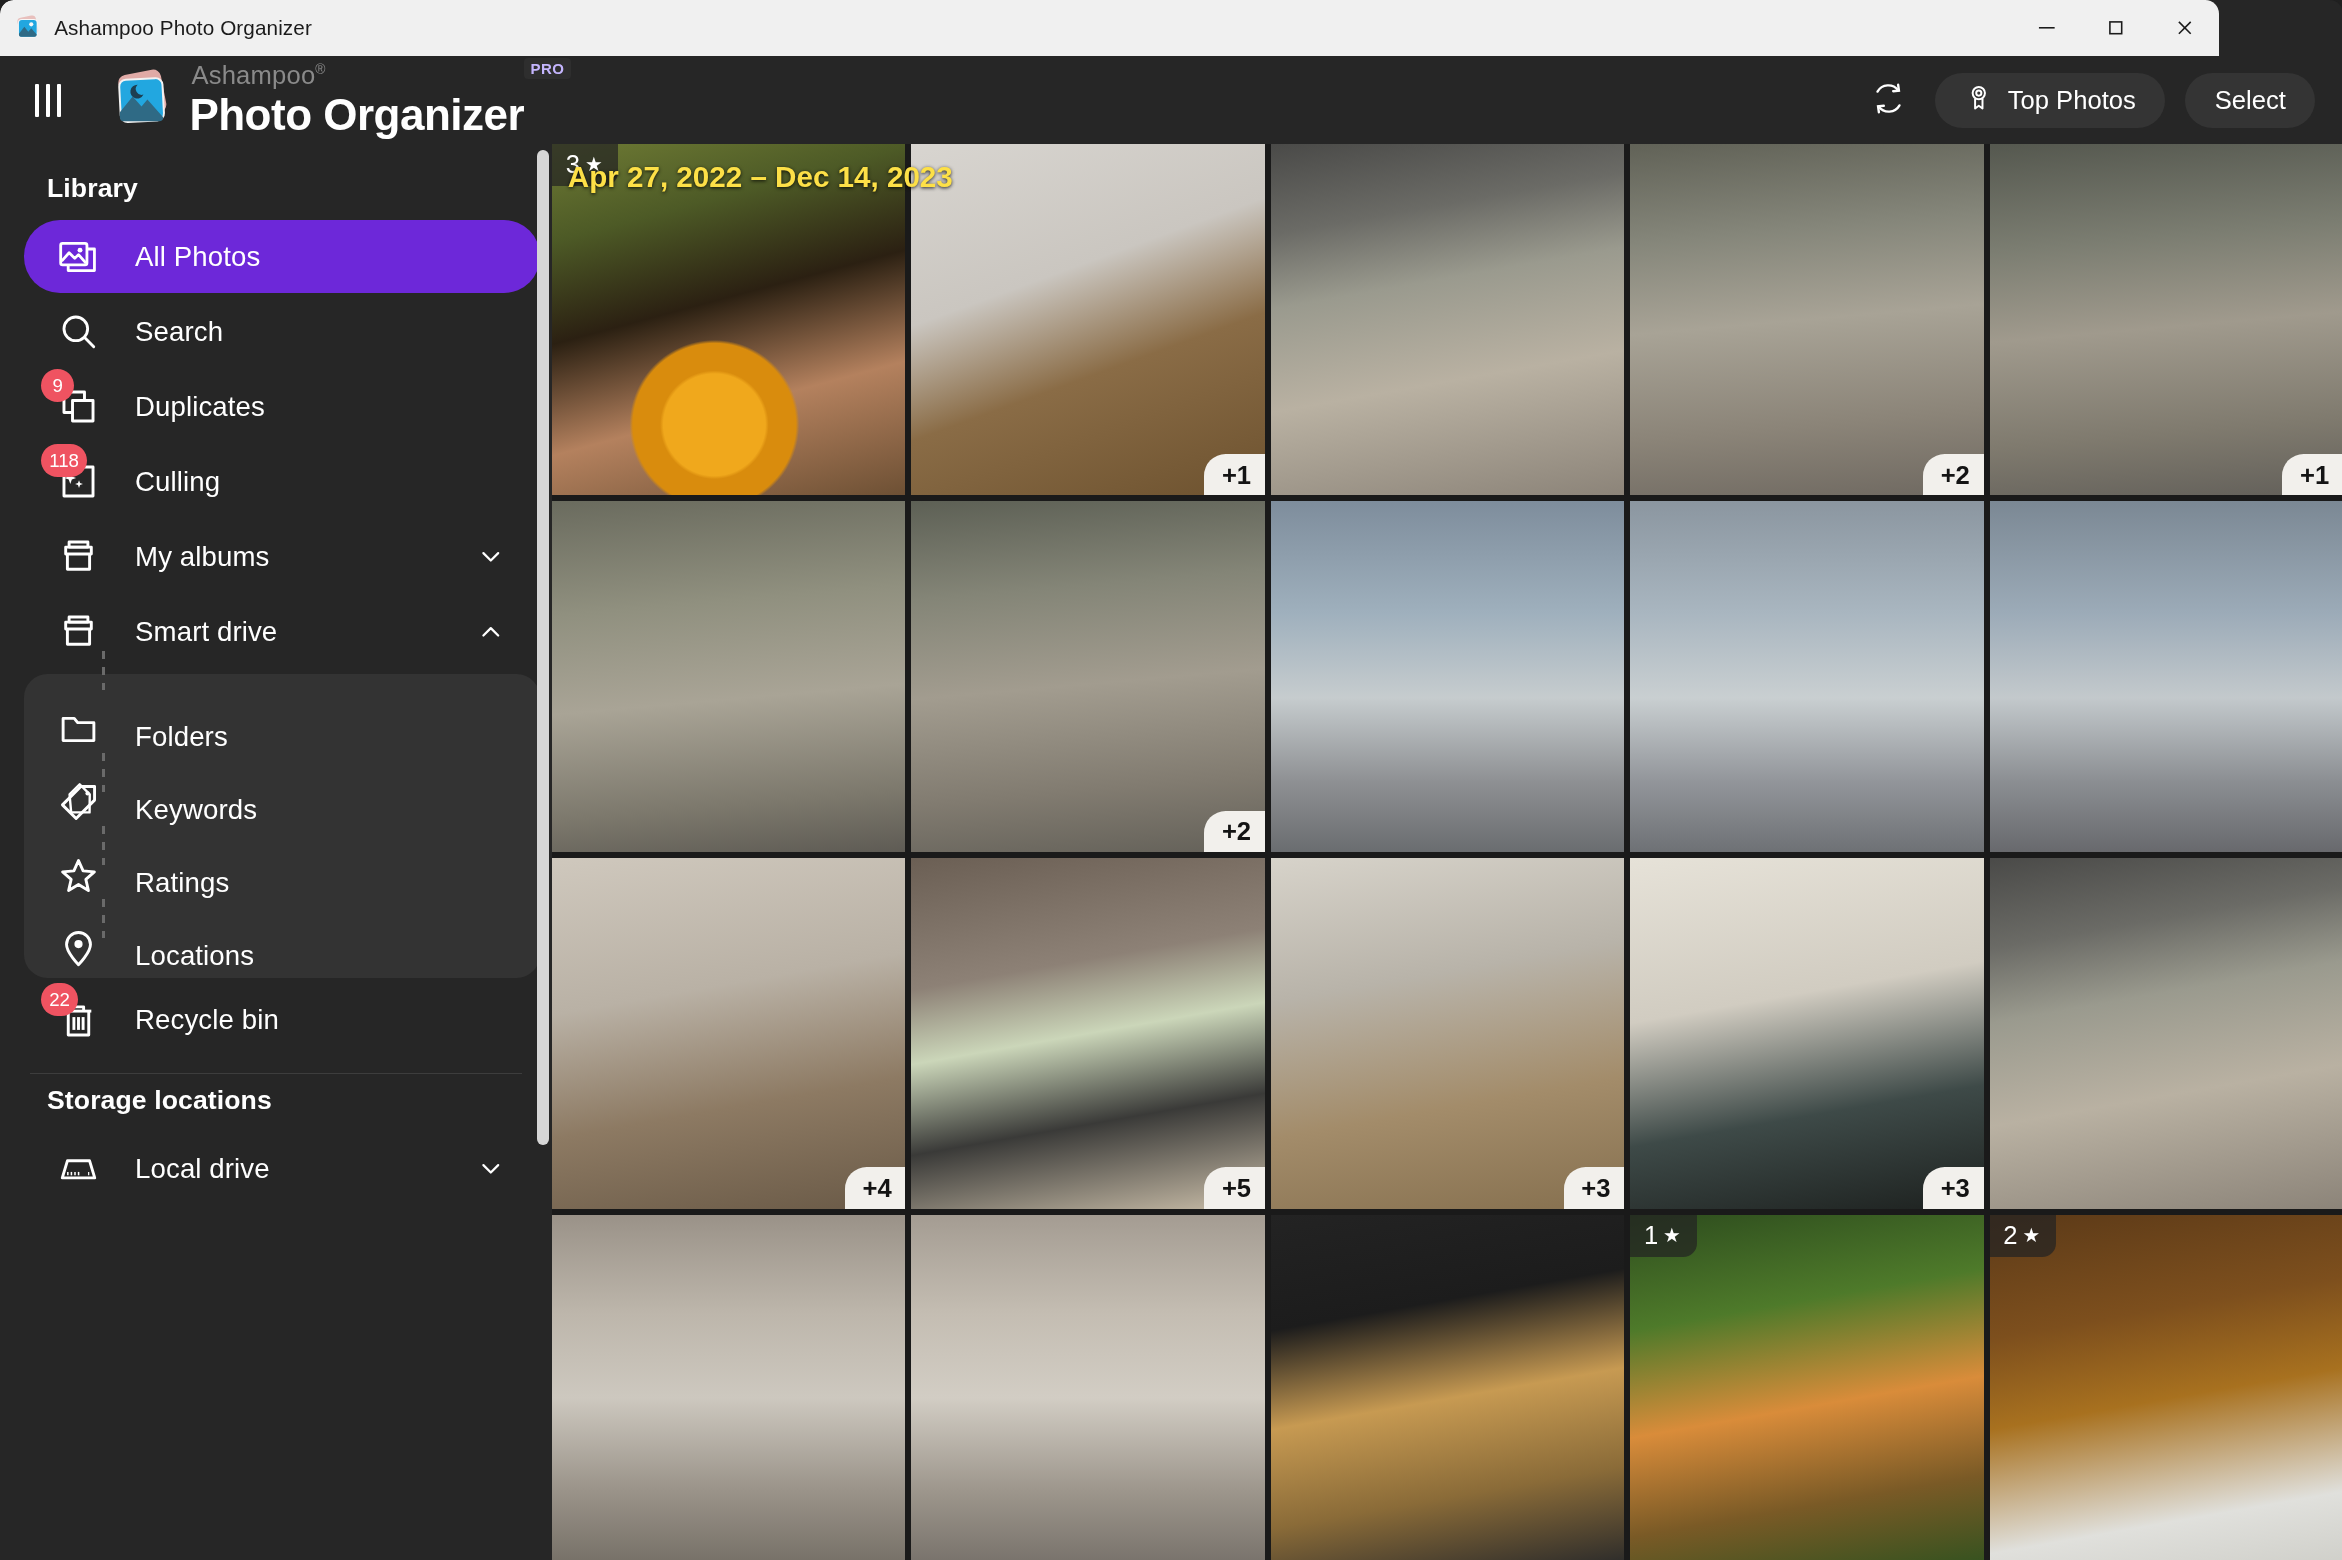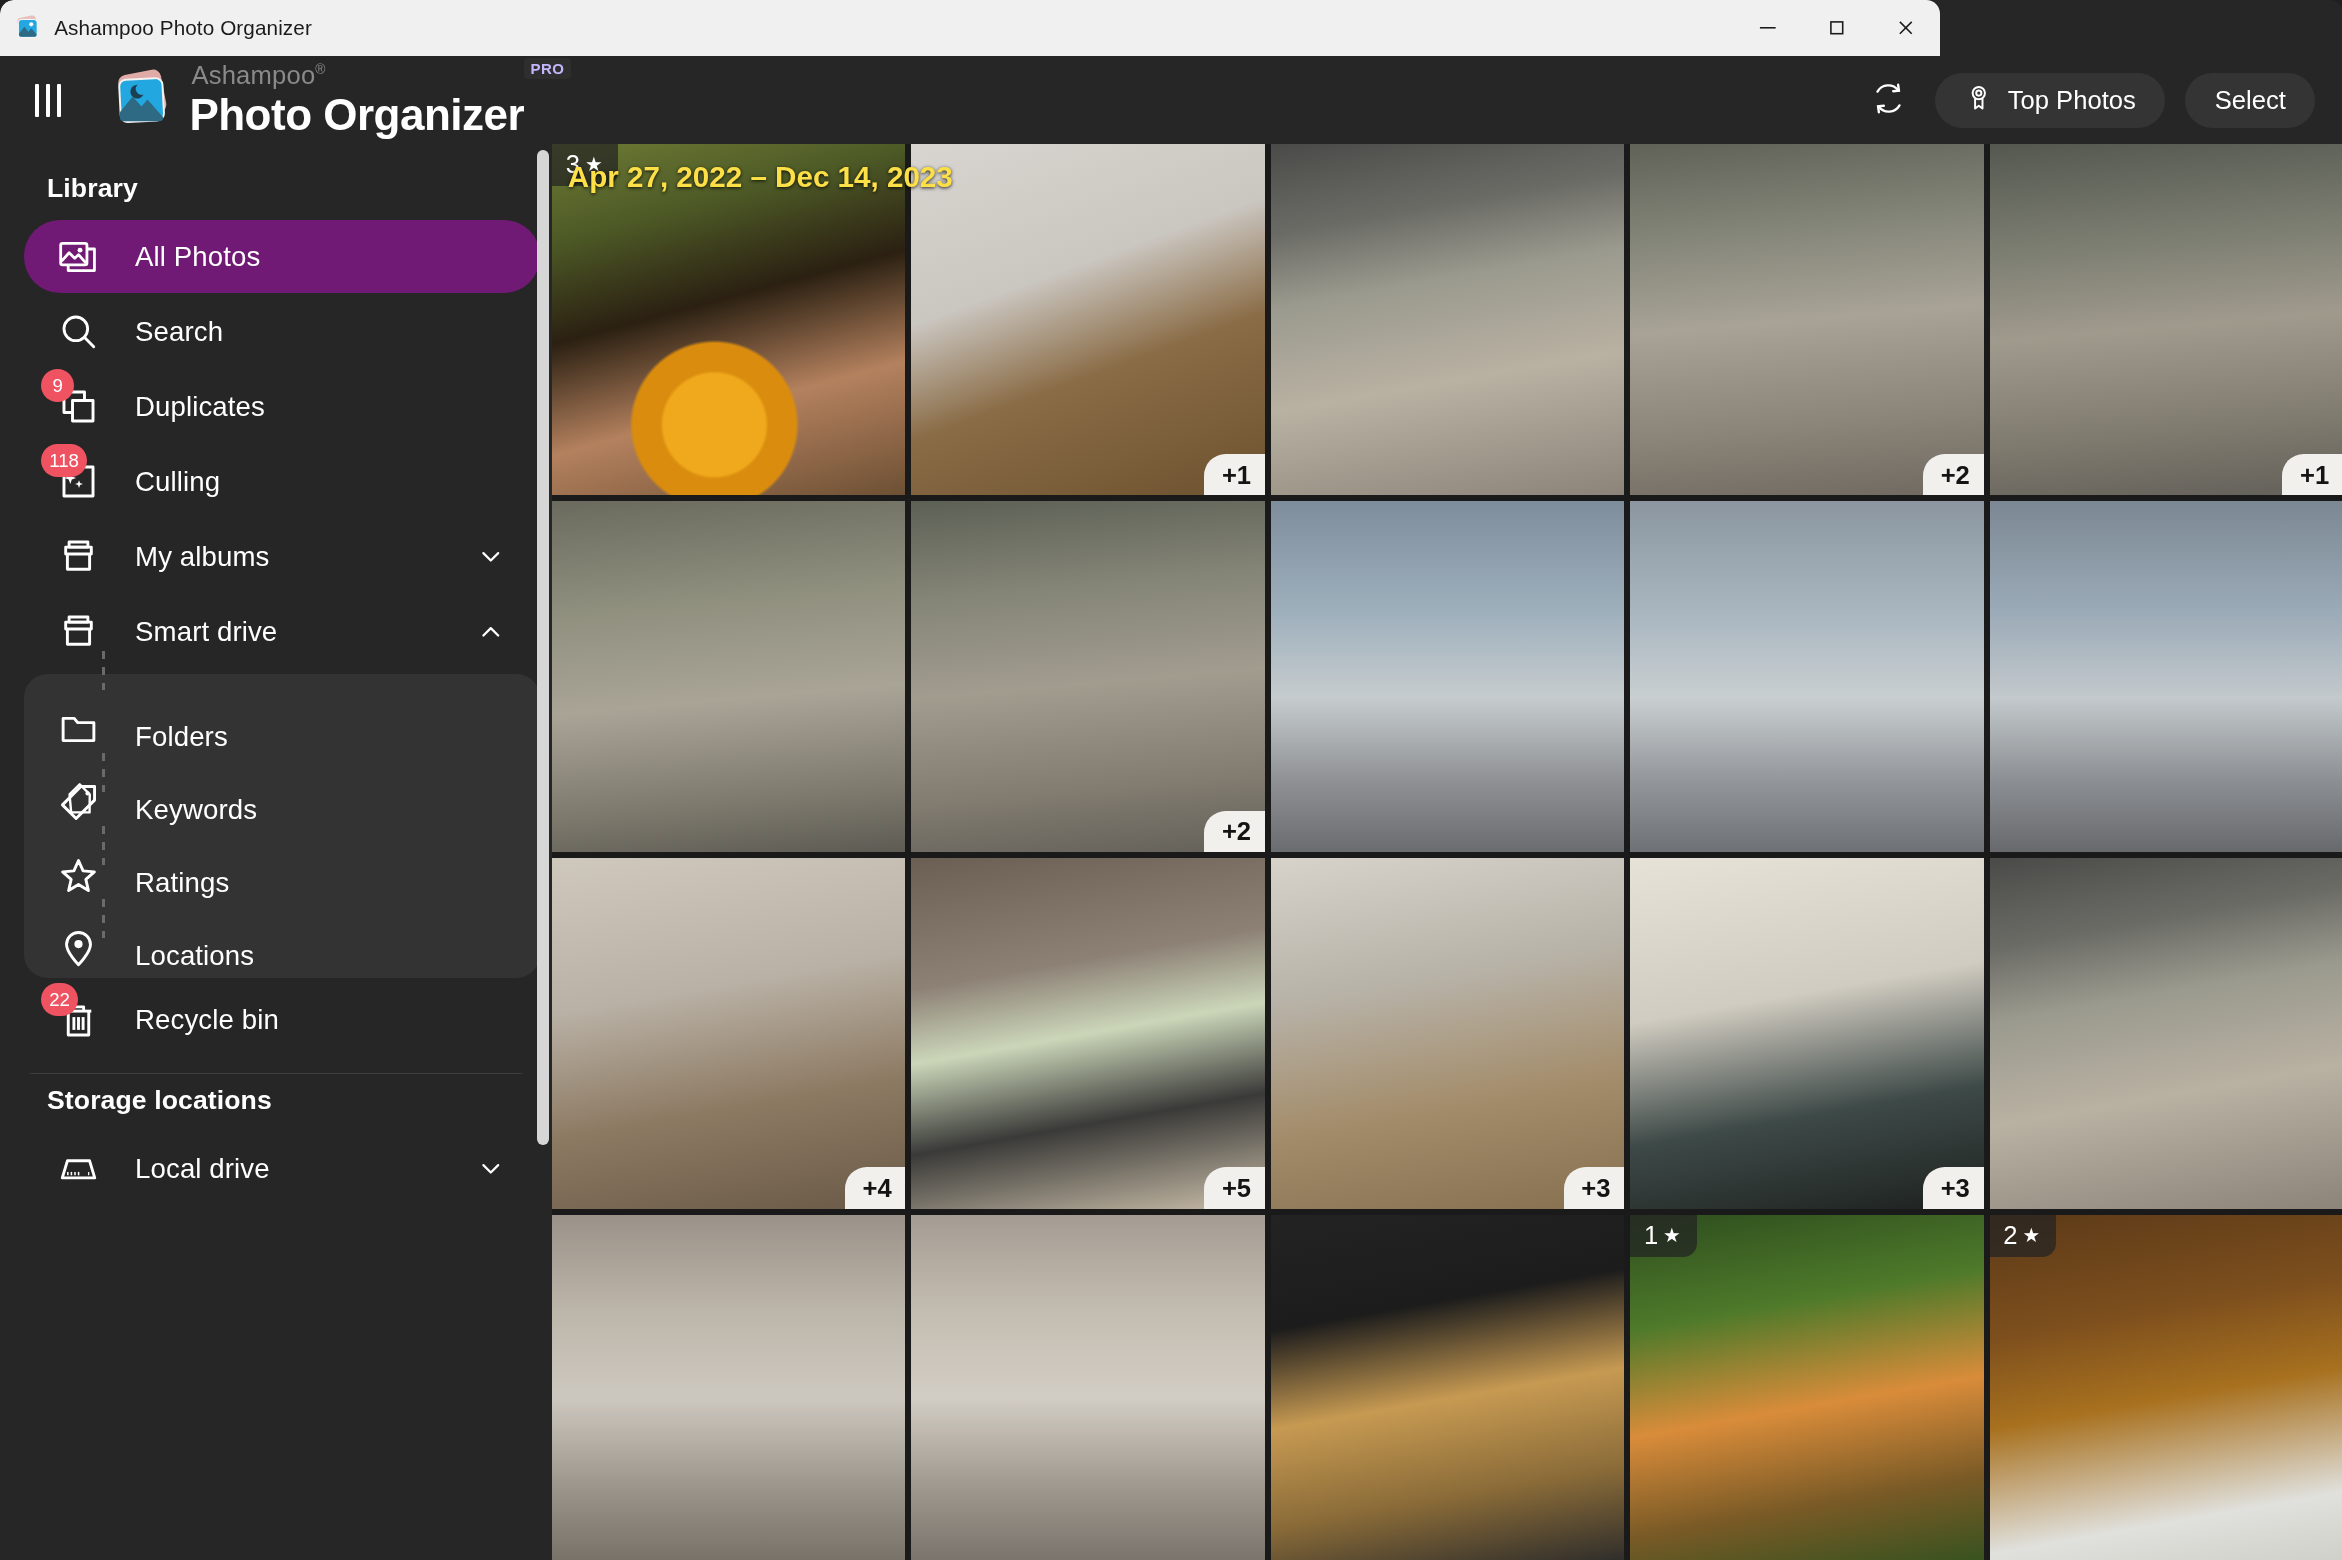--- a/index.html
+++ b/index.html
@@ -14,21 +14,21 @@
     position: relative;
     width: 2343px; height: 1560px;
     background: #262626;
     border-radius: 13.8px 13.8px 0 0;
     overflow: hidden;
   }
 
   
   .titlebar {
     position: absolute; top: 0; left: 0;
-    width: 1940px; height: 56px;
+    width: 2219px; height: 56px;
     background: #f0f0f0;
     border-radius: 13.8px 13.8px 0 0;
     display: flex; align-items: center;
   }
   .titlebar-left { display: flex; align-items: center; padding-left: 13.8px; gap: 12.8px; }
   .app-icon-small {
     width: 27.6px; height: 27.6px; position: relative; flex: 0 0 auto;
   }
   .app-icon-small svg { display:block; }
   .titlebar-text {
@@ -102,21 +102,21 @@
     padding: 11.8px 0 15.8px 47px; letter-spacing: 0.1px;
   }
   .nav-item {
     position: relative;
     height: 73px; margin: 0 11.8px 2px 23.6px;
     border-radius: 36px;
     display: flex; align-items: center;
     padding-left: 31.5px; cursor: pointer;
     color: #ffffff;
   }
-  .nav-item.active { background: #701a75; }
+  .nav-item.active { background: #6d28d9; }
   .nav-icon {
     width: 47px; height: 47px; flex: 0 0 auto;
     display: flex; align-items: center; justify-content: center;
     position: relative;
   }
   .nav-label { margin-left: 33px; font-size: 27.6px; letter-spacing: 0.1px; white-space: nowrap; }
   .badge {
     position: absolute; left: -13.8px; top: -13.8px;
     background: #ef5361; color: #ffffff;
     min-width: 33px; height: 33px; border-radius: 16.7px;

